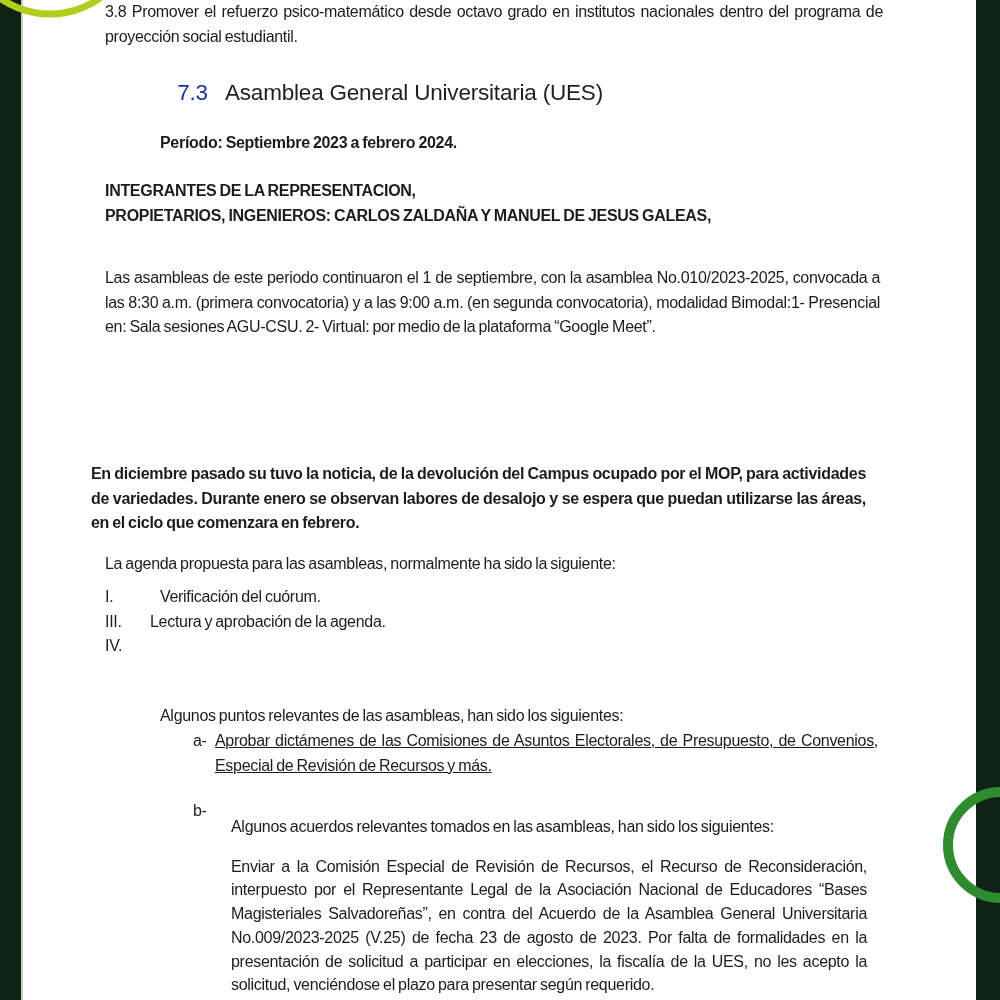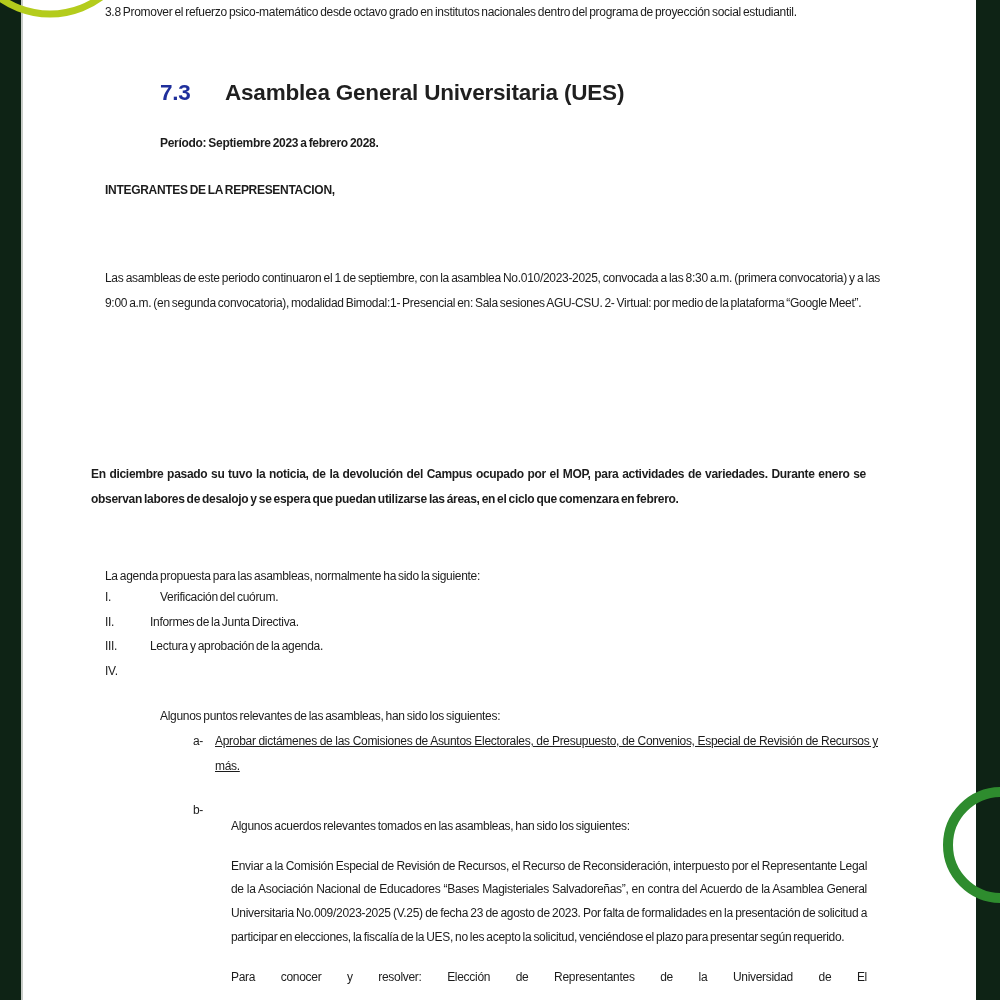--- a/index.html
+++ b/index.html
@@ -11,42 +11,43 @@
     font-family: "Liberation Sans", sans-serif;
     color: #1c1c1c;
   }
   .deco-svg {
     position: absolute; top: 0; left: 0;
     width: 1000px; height: 1000px;
     z-index: 5; pointer-events: none;
   }
   .blk { position: absolute; margin: 0; }
   .body-text {
-    font-size: 12px;
+    font-size: 16px;
     line-height: 24.5px;
     letter-spacing: -0.3px;
     word-spacing: -1px;
   }
   .just { text-align: justify; }
   .nowrap { white-space: nowrap; }
   .bold { font-weight: bold; }
   .heading {
     top: 80px; left: 160px;
-    font-size: 22.5px; font-weight: bold;
+    font-size: 22.5px; font-weight: normal;
     display: flex; align-items: baseline;
     letter-spacing: -0.2px;
     color: #1f1f1f;
+    text-align: center;
   }
   .heading .num { color: #1f2f9c; width: 65px; }
   .periodo { top: 131px; left: 160px; }
   .intro-par { top: 0; left: 105px; width: 778px; }
   .representation { top: 178px; left: 105px; width: 860px; line-height: 25px; }
   .para1 { top: 266px; left: 105px; width: 775px; }
   .para2 { top: 462px; left: 91px; width: 775px; font-weight: bold; }
-  .agenda-intro { top: 564px; left: 105px; width: 820px; }
+  .agenda-intro { top: 552px; left: 105px; width: 820px; }
   .agenda-list { top: 585px; left: 105px; width: 860px; }
   .agenda-row { display: flex; line-height: 24.7px; }
   .agenda-row .numeral { width: 45px; flex: 0 0 45px; }
   .points-intro { top: 704px; left: 160px; width: 780px; }
   .a-item { top: 729px; left: 193px; width: 690px; display: flex; }
   .a-item .marker, .b-item .marker { width: 22px; flex: 0 0 22px; }
   .a-item .txt { width: 663px; text-decoration: underline; }
   .b-item { top: 799px; left: 193px; width: 690px; display: flex; line-height: 23.7px; }
   .b-item .content { width: 668px; }
   .b-item p { margin: 16px; }
@@ -55,42 +56,39 @@
 </head>
 <body>
 
 <p class="blk intro-par body-text just">3.8 Promover el refuerzo psico-matemático desde octavo grado en institutos nacionales dentro del programa de proyección social estudiantil.</p>
 
 <div class="blk heading">
   <span class="num">7.3</span>
   <span>Asamblea General Universitaria (UES)</span>
 </div>
 
-<p class="blk periodo body-text bold nowrap">Período: Septiembre 2023 a febrero 2028.</p>
+<p class="blk periodo body-text bold nowrap">Período: Septiembre 2023 a febrero 2024.</p>
 
 <div class="blk representation body-text bold">
   <div class="nowrap">INTEGRANTES DE LA REPRESENTACION,</div>
+  <div class="nowrap">PROPIETARIOS, INGENIEROS: CARLOS ZALDAÑA Y MANUEL DE JESUS GALEAS,</div>
 </div>
 
 <div class="blk para1 body-text just">
   <p class="blk-p" style="margin:0">Las asambleas de este periodo continuaron el 1 de septiembre, con la asamblea No.010/2023-2025, convocada a las 8:30 a.m. (primera convocatoria) y a las 9:00 a.m. (en segunda convocatoria), modalidad Bimodal:1- Presencial en: Sala sesiones AGU-CSU. 2- Virtual: por medio de la plataforma “Google Meet”.</p>
 </div>
 
 <p class="blk para2 body-text just">En diciembre pasado su tuvo la noticia, de la devolución del Campus ocupado por el MOP, para actividades de variedades. Durante enero se observan labores de desalojo y se espera que puedan utilizarse las áreas, en el ciclo que comenzara en febrero.</p>
 
 <p class="blk agenda-intro body-text nowrap">La agenda propuesta para las asambleas, normalmente ha sido la siguiente:</p>
 
 <div class="blk agenda-list body-text">
   <div class="agenda-row">
     <span class="numeral">I.</span>
     <span class="nowrap" style="padding-left:10px">Verificación del cuórum.</span>
-  </div>
-  <div class="agenda-row">
-    <span class="numeral">II.</span>
-    <span class="nowrap">Informes de la Junta Directiva.</span>
   </div>
   <div class="agenda-row">
     <span class="numeral">III.</span>
     <span class="nowrap">Lectura y aprobación de la agenda.</span>
   </div>
   <div class="agenda-row">
     <span class="numeral">IV.</span>
   </div>
 </div>
 

